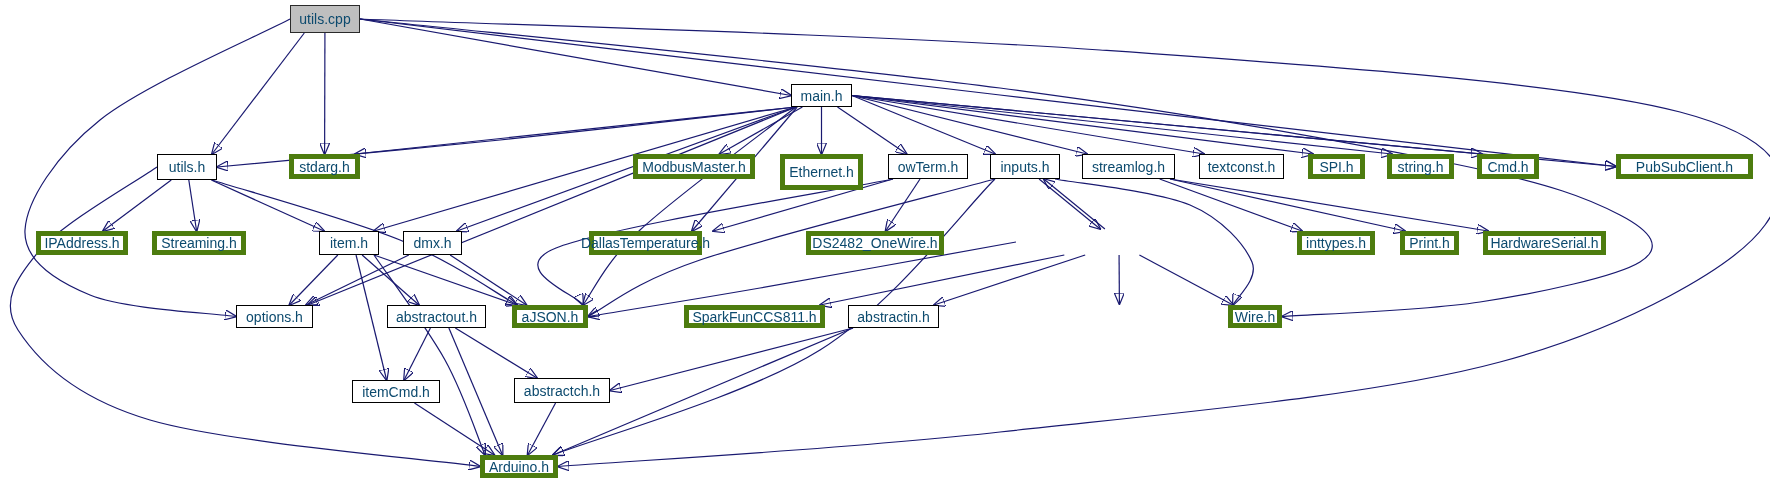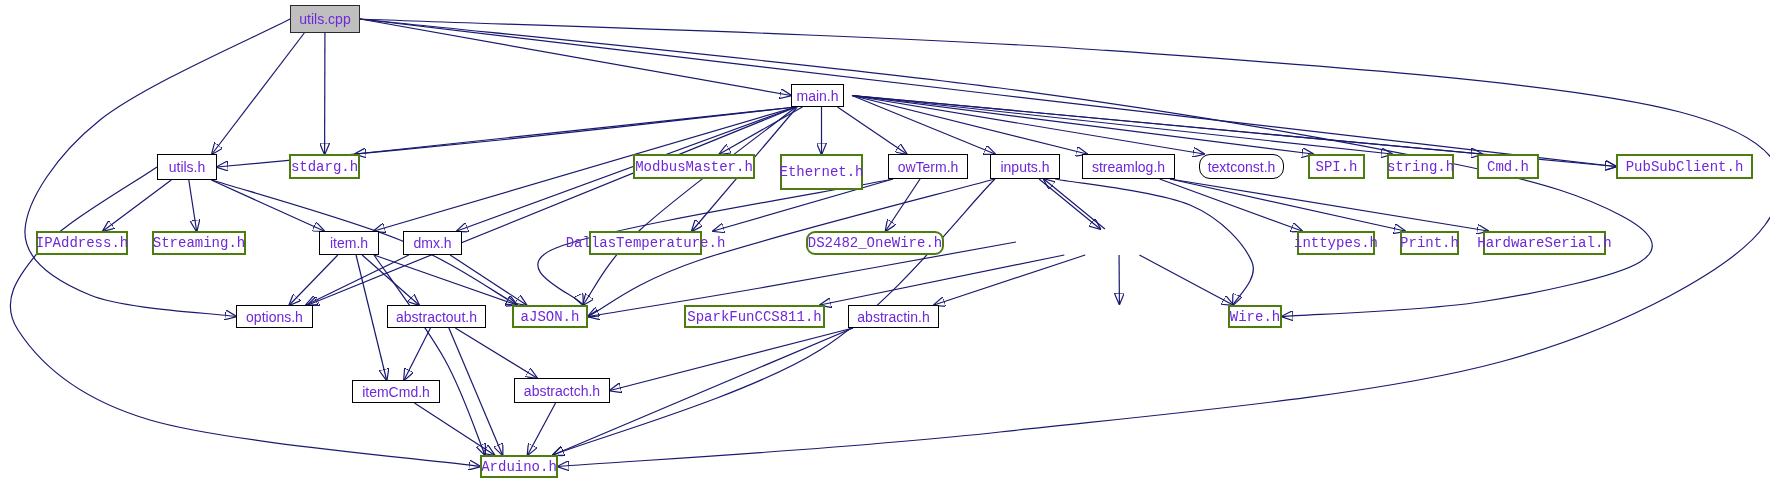--- a/index.html
+++ b/index.html
@@ -1,24 +1,24 @@
 <!DOCTYPE html>
 <html><head>
 <meta charset="utf-8">
 <style>
   html,body{margin:0;padding:0;background:#ffffff;}
   #stage{position:relative;width:1770px;height:485px;background:#ffffff;overflow:hidden;
          font-family:"Liberation Sans", sans-serif;}
   #edges{position:absolute;left:0;top:0;width:1770px;height:485px;}
   #edges path{fill:none;stroke:#191970;stroke-width:1.2px;}
   .node{position:absolute;display:flex;align-items:center;justify-content:center;
-        box-sizing:border-box;background:#ffffff;color:#6d28d9;font-size:14px;
+        box-sizing:border-box;background:#ffffff;color:#0c4a6e;font-size:14px;
         white-space:nowrap;z-index:2;}
   .node.internal{border:1.4px solid #000000;}
-  .node.external{border:2px solid #4d7c0f;font-family:Liberation Mono, monospace;}
+  .node.external{border:5px solid #4d7c0f;}
   .node.root{border:1.6px solid #2a2a2a;background:#bfbfbf;}
 </style>
 </head>
 <body>
 
 <div id="stage">
   <svg id="edges" xmlns="http://www.w3.org/2000/svg">
     <defs>
       <marker id="arrow" markerUnits="userSpaceOnUse" markerWidth="12" markerHeight="10" refX="11" refY="5" orient="auto">
         <path d="M0,0 L12,5 L0,10 Z" fill="#191970"></path>
@@ -79,39 +79,39 @@
       <path d="M430.425,328 L404.1,380" marker-end="url(#arrow)"></path>
       <path d="M455.325,328 L536.9,378" marker-end="url(#arrow)"></path>
       <path d="M448.875,328 L502.5,455" marker-end="url(#arrow)"></path>
       <path d="M853,328 L610,390.5" marker-end="url(#arrow)"></path>
       <path d="M853,328 L553,455" marker-end="url(#arrow)"></path>
       <path d="M414.45,403 L494.4,455" marker-end="url(#arrow)"></path>
       <path d="M555.55,403 L527.6,455" marker-end="url(#arrow)"></path>
     </svg>
 
 <div class="node root" style="left: 290px; top: 5px; width: 70px; height: 28px;">utils.cpp</div>
-    <div class="node internal" style="left: 791px; top: 84px; width: 53px; height: 23px;">main.h</div>
+    <div class="node internal" style="left: 791px; top: 84px; width: 61px; height: 23px;">main.h</div>
     <div class="node internal" style="left: 157px; top: 154px; width: 60px; height: 26px;">utils.h</div>
     <div class="node external" style="left: 289px; top: 154px; width: 71px; height: 25px;">stdarg.h</div>
     <div class="node external" style="left: 633px; top: 154px; width: 122px; height: 25px;">ModbusMaster.h</div>
     <div class="node external" style="left: 780px; top: 154px; width: 83px; height: 36px;">Ethernet.h</div>
     <div class="node internal" style="left: 888px; top: 154px; width: 80px; height: 25px;">owTerm.h</div>
     <div class="node internal" style="left: 990px; top: 154px; width: 70px; height: 25px;">inputs.h</div>
     <div class="node internal" style="left: 1082px; top: 154px; width: 93px; height: 25px;">streamlog.h</div>
-    <div class="node internal" style="left: 1199px; top: 154px; width: 85px; height: 25px; border-radius: 11px;">textconst.h</div>
+    <div class="node internal" style="left: 1199px; top: 154px; width: 85px; height: 25px;">textconst.h</div>
     <div class="node external" style="left: 1308px; top: 154px; width: 57px; height: 25px;">SPI.h</div>
     <div class="node external" style="left: 1387px; top: 154px; width: 67px; height: 25px;">string.h</div>
     <div class="node external" style="left: 1477px; top: 154px; width: 62px; height: 25px;">Cmd.h</div>
     <div class="node external" style="left: 1616px; top: 154px; width: 137px; height: 25px;">PubSubClient.h</div>
     <div class="node external" style="left: 36px; top: 231px; width: 92px; height: 24px;">IPAddress.h</div>
     <div class="node external" style="left: 152px; top: 231px; width: 94px; height: 24px;">Streaming.h</div>
     <div class="node internal" style="left: 319px; top: 231px; width: 60px; height: 24px;">item.h</div>
     <div class="node internal" style="left: 403px; top: 231px; width: 59px; height: 24px;">dmx.h</div>
     <div class="node external" style="left: 589px; top: 231px; width: 113px; height: 24px;">DallasTemperature.h</div>
-    <div class="node external" style="left: 806px; top: 231px; width: 138px; height: 24px; border-radius: 9px;">DS2482_OneWire.h</div>
+    <div class="node external" style="left: 806px; top: 231px; width: 138px; height: 24px;">DS2482_OneWire.h</div>
     <div class="node external" style="left: 1297px; top: 231px; width: 78px; height: 24px;">inttypes.h</div>
     <div class="node external" style="left: 1400px; top: 231px; width: 59px; height: 24px;">Print.h</div>
     <div class="node external" style="left: 1483px; top: 231px; width: 123px; height: 24px;">HardwareSerial.h</div>
     <div class="node internal" style="left: 236px; top: 305px; width: 77px; height: 23px;">options.h</div>
     <div class="node internal" style="left: 387px; top: 305px; width: 99px; height: 23px;">abstractout.h</div>
     <div class="node external" style="left: 512px; top: 305px; width: 76px; height: 23px;">aJSON.h</div>
     <div class="node external" style="left: 684px; top: 305px; width: 141px; height: 23px;">SparkFunCCS811.h</div>
     <div class="node internal" style="left: 848px; top: 305px; width: 91px; height: 23px;">abstractin.h</div>
     <div class="node external" style="left: 1228px; top: 305px; width: 54px; height: 23px;">Wire.h</div>
     <div class="node internal" style="left: 352px; top: 380px; width: 88px; height: 23px;">itemCmd.h</div>

